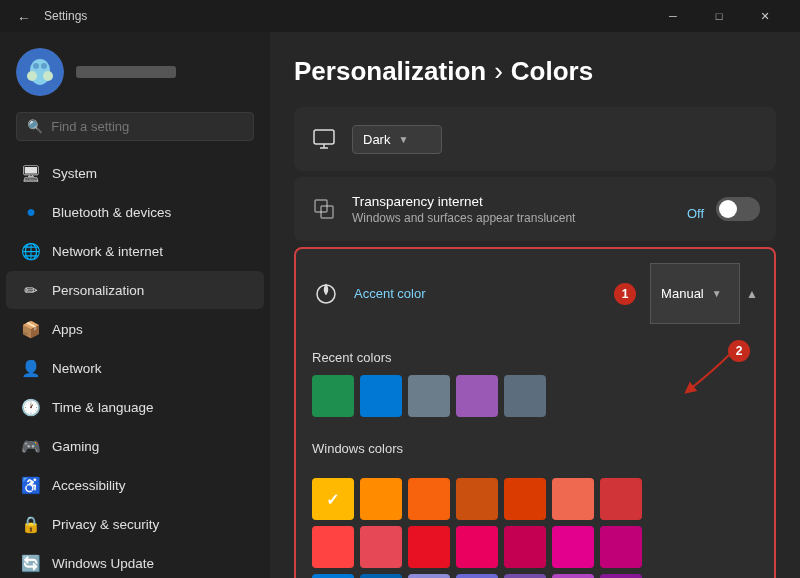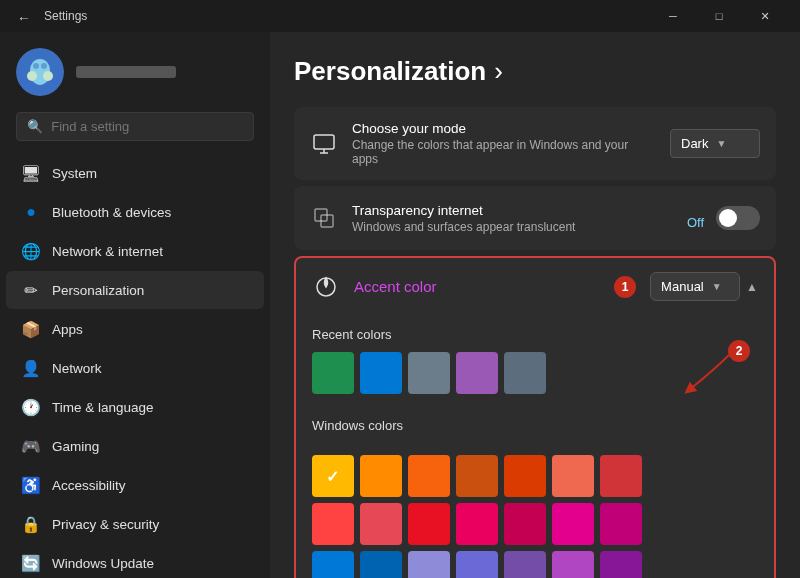--- a/index.html
+++ b/index.html
@@ -253,31 +253,31 @@
       margin-bottom: 6px;
       background: #2d2d2d;
     }
     .accent-header {
       display: flex;
       align-items: center;
       padding: 14px 16px;
       gap: 14px;
       min-height: 56px;
     }
-    .accent-header-text { flex: 1; font-size: 15px; color: #d946ef; }
+    .accent-header-text { flex: 1; font-size: 13px; color: #7dd3fc; }
     .accent-header-control {
       display: flex;
       align-items: center;
       gap: 6px;
     }
     .accent-dropdown {
       background: #3a3a3a;
       border: 1px solid #555;
-      border-radius: 6px;
-      padding: 6px 10px;
+      border-radius: 0;
+      padding: 22px 10px;
       display: flex;
       align-items: center;
       gap: 8px;
       cursor: pointer;
       font-size: 13px;
       color: #fff;
       min-width: 90px;
     }
     .chevron-up { font-size: 12px; color: #aaa; }
 
@@ -417,34 +417,31 @@
         <span>Windows Update</span>
       </div>
     </div>
   </div>
 
   <div class="content">
 
     <div class="page-header">
       <span class="breadcrumb-text">Personalization</span>
       <span class="breadcrumb-sep">›</span>
+      <span class="breadcrumb-text">Colors</span>
     </div>
 
     <div class="settings-card">
       <div class="settings-row">
         <div class="settings-row-icon">
           <svg width="24" height="24" viewBox="0 0 24 24" fill="#ddd">
             <rect x="2" y="3" width="20" height="14" rx="2" fill="none" stroke="#ddd" stroke-width="1.5"></rect>
             <line x1="8" y1="21" x2="16" y2="21" stroke="#ddd" stroke-width="1.5"></line>
             <line x1="12" y1="17" x2="12" y2="21" stroke="#ddd" stroke-width="1.5"></line>
           </svg>
-        </div>
-        <div class="settings-row-text">
-          <div class="settings-row-title">Choose your mode</div>
-          <div class="settings-row-subtitle">Change the colors that appear in Windows and your apps</div>
         </div>
         <div class="settings-row-control">
           <div class="dropdown">
             <span>Dark</span>
             <span class="dropdown-arrow">▼</span>
           </div>
         </div>
       </div>
     </div>
 

